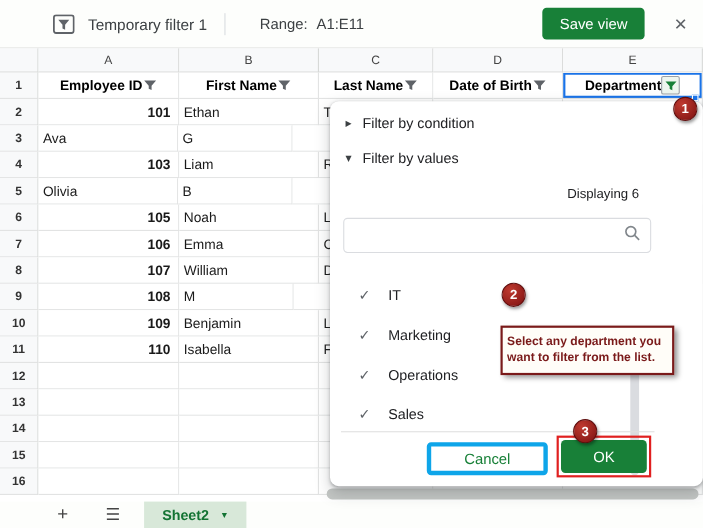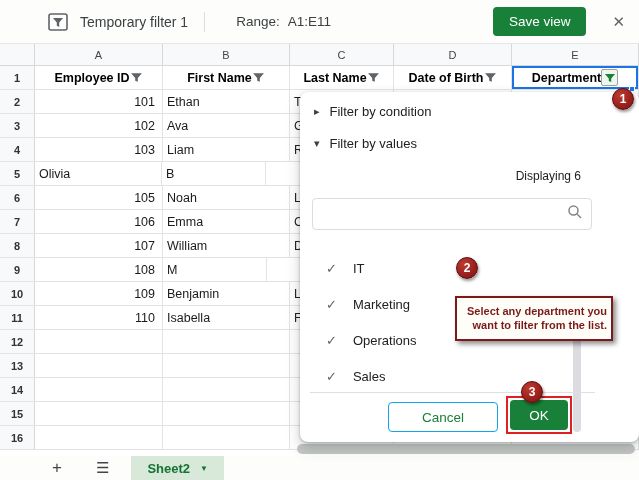--- a/index.html
+++ b/index.html
@@ -31,21 +31,21 @@
   .rownum.hdr { font-weight:700; }
 
   
   .cells { position:absolute; top:66px; left:35px; }
   .grow { display:flex; }
   .cell { height:24px; border-right:1px solid #e2e3e3; border-bottom:1px solid #e2e3e3; background:#fff;
           display:flex; align-items:center; padding:0 4px; font-size:12.5px; color:#1a1a1a;
           white-space:nowrap; overflow:hidden; }
   .cA{width:128px} .cB{width:127px} .cC{width:104px} .cD{width:118px} .cE{width:127px}
   .hcell { font-weight:700; justify-content:center; color:#000; }
-  .num { justify-content:flex-end; padding-right:7px; }
+  .num { justify-content:flex-end; padding-right:7px;font-weight:bold; }
   .sel { box-shadow:inset 0 0 0 2px #1a73e8; }
   .ficon { display:flex; flex:0 0 auto; }
   .ficon-box { display:flex; align-items:center; justify-content:center; width:17px; height:17px;
                border:1px solid #9aa0a6; background:#eef6ef; border-radius:2px; }
   .fill-handle { position:absolute; width:6px; height:6px; background:#1a73e8; border:1px solid #fff;
                  left:629px; top:86px; z-index:15; }
 
   
   .popup { position:absolute; left:300px; top:92px; width:339px; height:350px; background:#fff;
            border-radius:8px; box-shadow:0 1px 3px rgba(60,64,67,.35), 0 6px 14px rgba(60,64,67,.25); z-index:10; }
@@ -56,36 +56,36 @@
   .link-sep { color:#3c4043; margin:0 3px; }
   .displaying { position:absolute; right:58px; top:77px; font-size:12px; color:#202124; }
   .searchbox { position:absolute; left:12px; top:106px; width:280px; height:32px; border:1px solid #dadce0;
                border-radius:4px; display:flex; align-items:center; justify-content:flex-end; padding:0 8px; background:#fff; }
   .vitem { position:absolute; left:26px; display:flex; align-items:center; gap:16px; height:28px; cursor:pointer; }
   .check { color:#5f6368; font-size:13px; }
   .vlabel { font-size:13px; color:#202124; }
   .vscroll { position:absolute; left:273px; top:240px; width:8px; height:100px; background:#dadce0; border-radius:4px; }
   .p-divider { position:absolute; left:10px; right:44px; top:300px; height:1px; background:#e0e0e0; }
   .btn-cancel { position:absolute; left:88px; top:310px; width:110px; height:30px; background:#fff;
-                border:1px solid #0ea5e9; border-radius:4px; color:#188038; font-family:inherit; font-size:13.5px; cursor:pointer; }
+                border:4px solid #0ea5e9; border-radius:4px; color:#188038; font-family:inherit; font-size:13.5px; cursor:pointer; }
   .ok-wrap { position:absolute; left:206px; top:304px; border:2px solid #e02020; padding:2px; }
-  .btn-ok { width:58px; height:30px; background:#188038; border:none; border-radius:4px; color:#fff;
+  .btn-ok { width:78px; height:30px; background:#188038; border:none; border-radius:4px; color:#fff;
             font-family:inherit; font-size:13.5px; cursor:pointer; display:block; }
 
   
   .step { position:absolute; width:22px; height:22px; border-radius:50%; z-index:30;
           background:radial-gradient(circle at 35% 30%, #bf3a30, #7c1010); border:1px solid #5e0c0c;
           color:#fff; font-size:12px; font-weight:700; display:flex; align-items:center; justify-content:center;
           box-shadow:1px 2px 3px rgba(0,0,0,.4); }
   .s1 { left:612px; top:88px; }
   .s2 { left:456px; top:257px; }
   .s3 { left:521px; top:381px; }
   .tooltip { position:absolute; left:455px; top:296px; width:158px; z-index:28; background:#fffdf8;
              border:2px solid #7a1a1a; color:#7a1a1a; font-size:11px; font-weight:700; line-height:1.3;
-             text-align:right; padding:6px 4px; box-shadow:3px 3px 5px rgba(0,0,0,.45); }
+             text-align:left; padding:6px 4px; box-shadow:3px 3px 5px rgba(0,0,0,.45); }
 
   
   .hscroll { position:absolute; left:297px; top:444px; width:338px; height:10px; background:#c4c7c5;
              border-radius:5px; z-index:5; }
   .bottombar { position:absolute; left:0; top:456px; width:639px; height:24px; background:#fdfefc;
                display:flex; align-items:center; }
   .bb-add { font-size:17px; color:#444; margin-left:52px; cursor:pointer; }
   .bb-menu { font-size:15px; color:#444; margin-left:34px; cursor:pointer; }
   .sheet-tab { margin-left:22px; height:24px; background:#d8e8d9; display:flex; align-items:center;
                gap:10px; padding:0 16px; cursor:pointer; }
@@ -186,21 +186,20 @@
     </div>
 
     <div class="grow">
         <div class="cell cA num">101</div>
         <div class="cell cB">Ethan</div>
         <div class="cell cC">Tu</div>
         <div class="cell cD"></div>
         <div class="cell cE"></div>
       </div>
     <div class="grow">
-        <div class="cell cA num">102</div>
         <div class="cell cB">Ava</div>
         <div class="cell cC">G</div>
         <div class="cell cD"></div>
         <div class="cell cE"></div>
       </div>
     <div class="grow">
         <div class="cell cA num">103</div>
         <div class="cell cB">Liam</div>
         <div class="cell cC">R</div>
         <div class="cell cD"></div>

